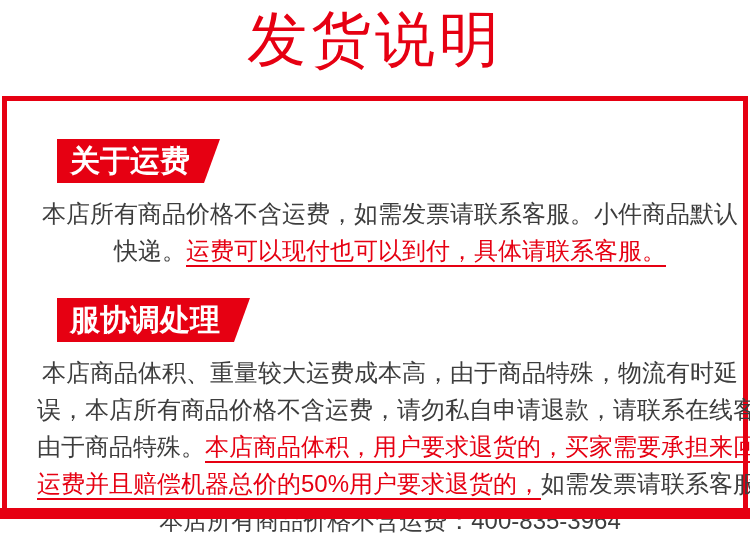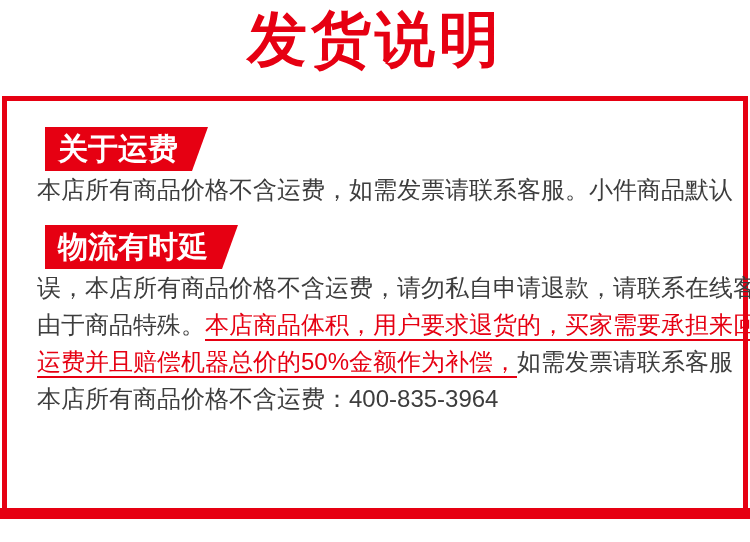--- a/index.html
+++ b/index.html
@@ -6,53 +6,53 @@
   body {
     width: 750px; height: 542px;
     background: #ffffff;
     position: relative;
     overflow: hidden;
     font-family: "Liberation Sans", sans-serif;
   }
   .title {
     position: absolute; top: 4px; left: 0; width: 750px;
     text-align: center;
-    font-size: 60px; font-weight: 700;
+    font-size: 60px; font-weight: 400;
     color: #e60012;
     letter-spacing: 4px;
     line-height: 72px;
     white-space: nowrap;
   }
   .panel {
     position: absolute; left: 2px; top: 96px;
     width: 746px; height: 412px;
     box-sizing: border-box;
     border: 5px solid #e60012;
     border-bottom: none;
     background: #ffffff;
   }
   .base-bar {
     position: absolute; left: 0; top: 508px;
     width: 750px; height: 11px;
     background: #e60012;
   }
-  .ribbon-row { margin: 0; }
+  .ribbon-row { margin: 12px; }
   .ribbon {
     display: inline-block;
     margin: 26px 0 0 38px;
     background: #e60012;
     color: #ffffff;
     font-size: 30px; font-weight: bold;
     height: 44px; line-height: 44px;
     padding: 0 30px 0 13px;
     clip-path: polygon(0 0, 100% 0, calc(100% - 16px) 100%, 0 100%);
     white-space: nowrap;
   }
   .ribbon-2 { margin-top: 17px; }
-  .para { margin: 0 0 0 30px; }
+  .para { margin: 0 0 0 30px; text-align: center; }
   .line {
     font-size: 24px;
     line-height: 37px;
     color: #3d3d3d;
     white-space: nowrap;
   }
   .k { color: #3d3d3d; }
   .r {
     color: #e60012;
     border-bottom: 2px solid #e60012;
@@ -69,37 +69,43 @@
   <div class="ribbon-row">
     <span class="ribbon">
       <span>关于运费</span>
     </span>
   </div>
 
   <div class="para">
     <div class="line">
       <span class="k">本店所有商品价格不含运费，如需发票请联系客服。小件商品默认</span>
     </div>
+    <div class="line">
+      <span class="k">快递。</span><span class="r">运费可以现付也可以到付，具体请联系客服。</span>
+    </div>
   </div>
 
   <div class="ribbon-row">
     <span class="ribbon ribbon-2">
-      <span>物流有时延</span>
+      <span>服协调处理</span>
     </span>
   </div>
 
   <div class="para">
+    <div class="line">
+      <span class="k">本店商品体积、重量较大运费成本高，由于商品特殊，物流有时延</span>
+    </div>
     <div class="line">
       <span class="k">误，本店所有商品价格不含运费，请勿私自申请退款，请联系在线客</span>
     </div>
     <div class="line">
       <span class="k">由于商品特殊。</span><span class="r">本店商品体积，用户要求退货的，买家需要承担来回</span>
     </div>
     <div class="line">
-      <span class="r">运费并且赔偿机器总价的50%金额作为补偿，</span><span class="k">如需发票请联系客服</span>
+      <span class="r">运费并且赔偿机器总价的50%用户要求退货的，</span><span class="k">如需发票请联系客服</span>
     </div>
     <div class="line">
       <span class="k">本店所有商品价格不含运费：</span><span class="k">400-835-3964</span>
     </div>
   </div>
 
 </div>
 
 <div class="base-bar"></div>
 

